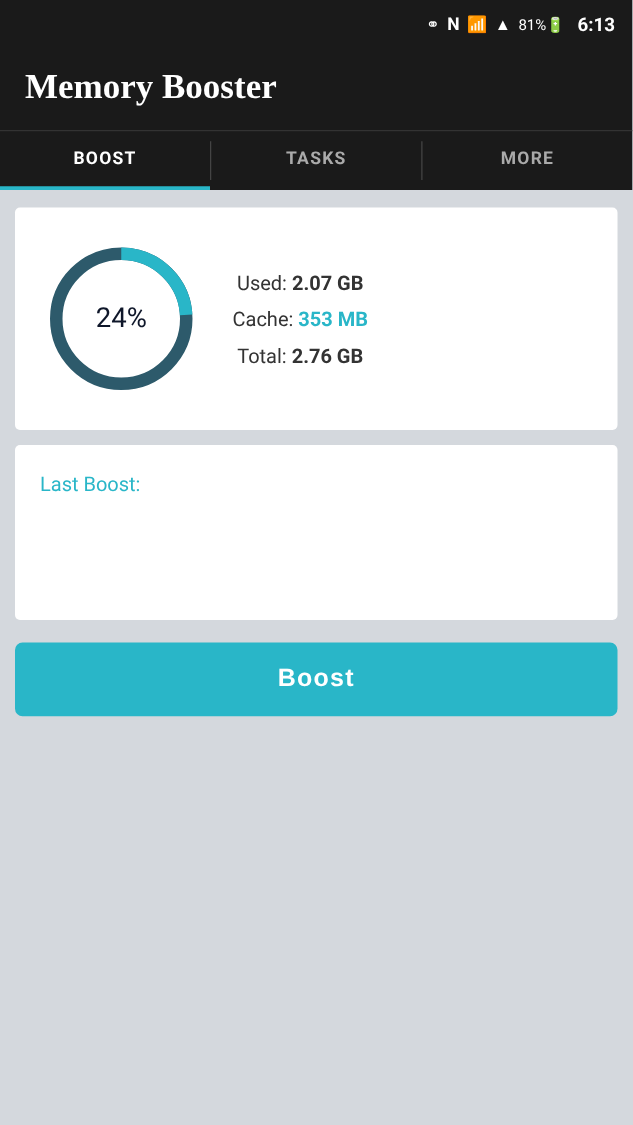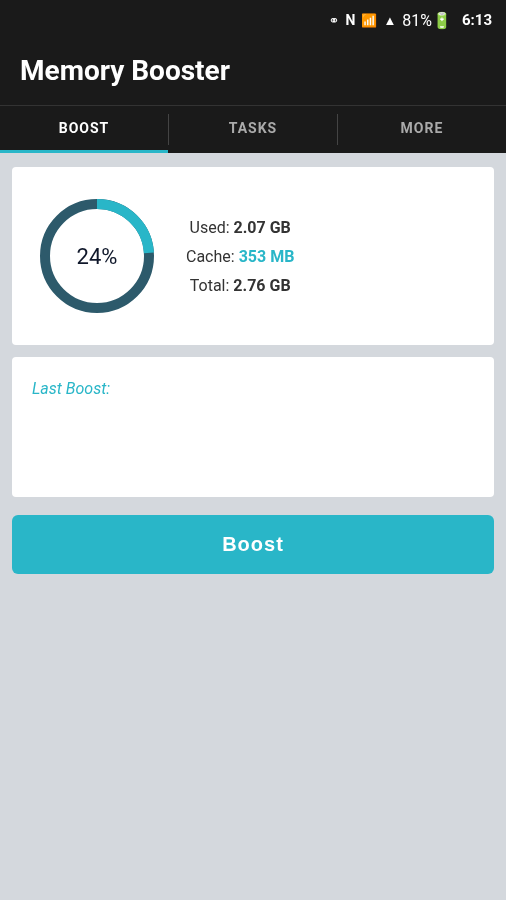--- a/index.html
+++ b/index.html
@@ -37,27 +37,28 @@
     .status-time {
       color: white;
       font-size: 15px;
       font-weight: bold;
       margin-left: 4px;
     }
     .battery-icon {
       display: inline-flex;
       align-items: center;
       color: white;
-      font-size: 16px;
+      font-size: 12px;
     }
 
     
     .header {
       background: #1a1a1a;
       padding: 14px 8px 18px 20px;
+      font-family: Liberation Serif, serif;
     }
     .header-title {
       color: white;
       font-size: 28px;
       font-weight: bold;
     }
 
     
     .tabs {
       background: #1a1a1a;
@@ -163,21 +164,20 @@
       color: #29b6c8;
     }
 
     
     .info-card {
       padding: 22px 20px;
       display: flex;
       flex-direction: row;
       gap: 32px;
       min-height: 140px;
-      font-style: italic;
     }
     .info-line {
       color: #29b6c8;
       font-size: 16px;
     }
 
     
     .boost-button-wrap {
       padding: 0 12px;
       margin-top: 4px;

